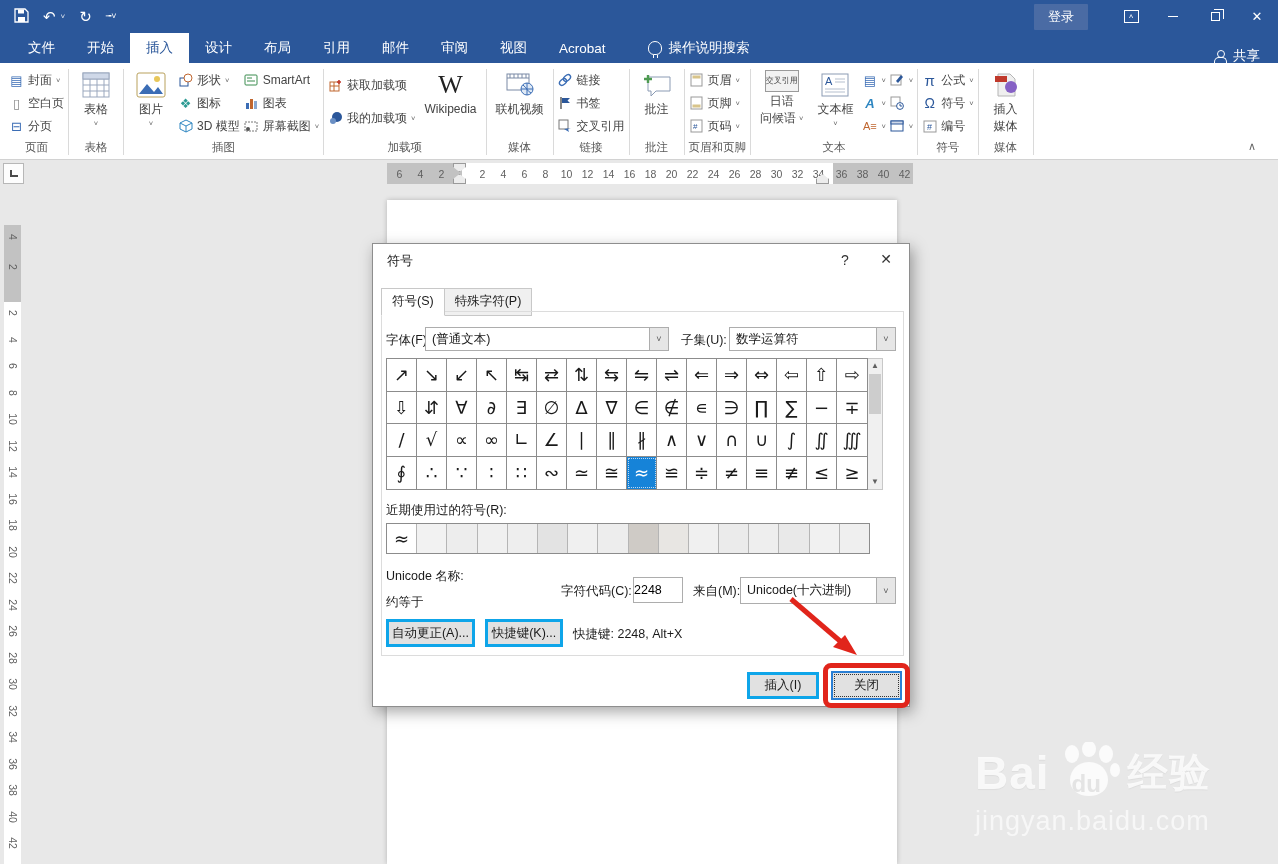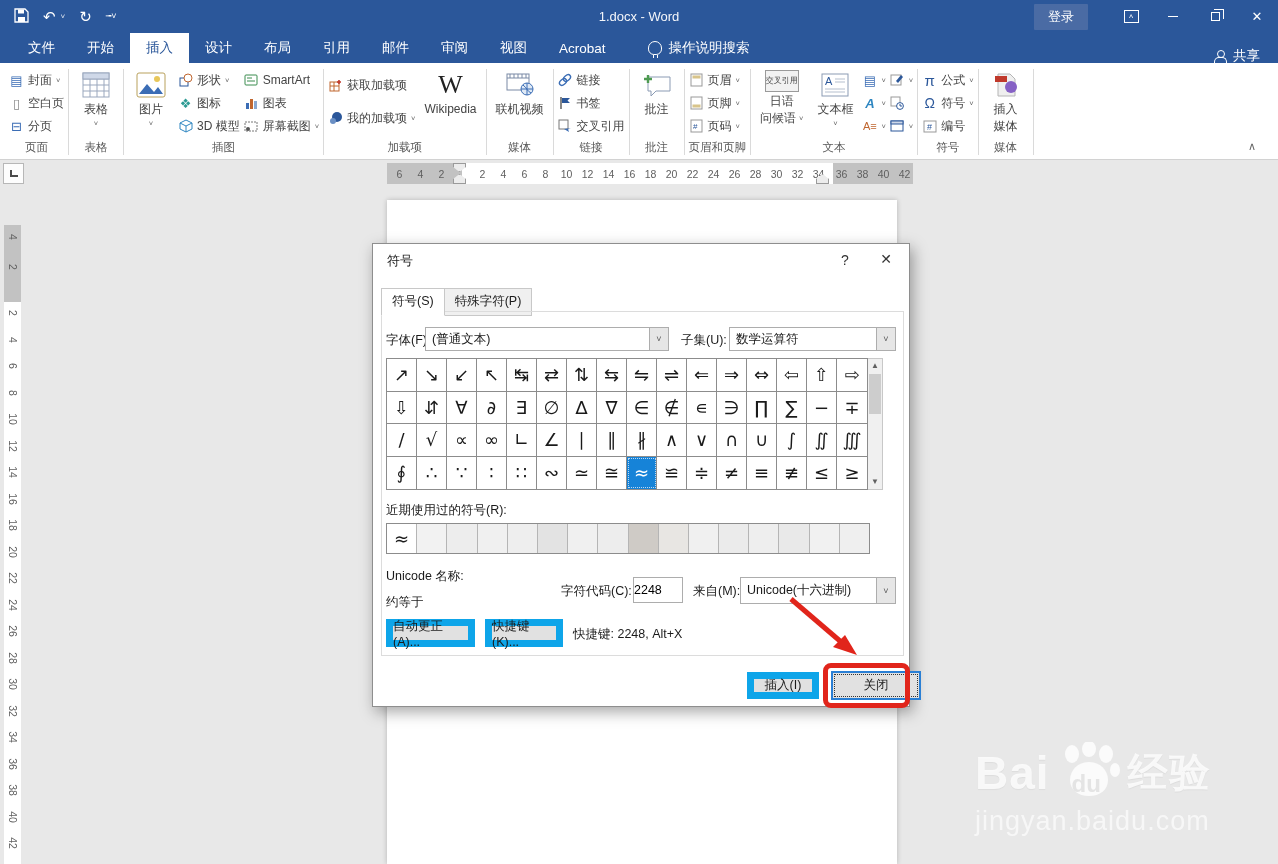--- a/index.html
+++ b/index.html
@@ -103,21 +103,21 @@
   .symcell.lastrow { border-bottom:none; }
   .symcell.sel { background:#1683d8; color:#fff; outline:1px dotted #bcd9f2; outline-offset:-2px; }
   .gsb { position:absolute; left:495px; top:114px; width:15px; height:132px; background:#f0f0f0; border:1px solid #c8c8c8; border-left:none; }
   .gsb .arr { position:absolute; left:0; width:14px; height:14px; background:#f0f0f0; color:#606060; font-size:8px; text-align:center; line-height:14px; }
   .gsb .thumb { position:absolute; left:1px; top:15px; width:12px; height:40px; background:#cdcdcd; }
 
   .recentrow { position:absolute; left:13px; top:279px; width:484px; height:31px; display:flex; border:1px solid #8c8c8c; background:#fff; }
   .rcell { flex:1; border-right:1px solid #b5b5b5; display:flex; align-items:center; justify-content:center; font-size:18px; font-family:"DejaVu Sans",sans-serif; }
   .rcell:last-child { border-right:none; }
 
-  .btn { position:absolute; background:#e1e1e1; border:7px solid #0ea5e9; display:flex; align-items:center; justify-content:center; font-size:12.5px; }
+  .btn { position:absolute; background:#e1e1e1; border:3px solid #0ea5e9; display:flex; align-items:center; justify-content:center; font-size:12.5px; }
   .btn-close { background:#e1e1e1; border:2px solid #2a7fd4; outline:1px dotted #333; outline-offset:-4px; }
   .redbox { position:absolute; left:450px; top:419px; width:87px; height:45px; border:5px solid #e1251b; border-radius:8px; z-index:5; pointer-events:none; }
   .redarrow { position:absolute; left:400px; top:345px; width:110px; height:80px; z-index:5; pointer-events:none; }
 </style>
 </head>
 <body>
 
 <div class="app">
 
   <div class="titlebar">
@@ -127,21 +127,20 @@
             <path d="M1 1h10l3 3v10H1z" fill="none" stroke="#fff" stroke-width="1.3"></path>
             <rect x="4" y="9" width="7" height="5" fill="#fff"></rect>
             <rect x="4" y="1.5" width="6" height="4" fill="#fff"></rect>
           </svg>
       </span>
       <span class="ic">↶</span>
       <span class="ic caret">˅</span>
       <span class="ic">↻</span>
       <span class="ic" style="font-size:9px;">╼˅</span>
     </div>
-    <div class="tb-title">1.docx  -  Word</div>
     <div class="tb-right">
       <div class="login-btn">登录</div>
       <div class="winbtn">
           <span class="ribbondisp">˄</span>
         </div>
       <div class="winbtn">
           <span class="min-glyph"></span>
         </div>
       <div class="winbtn">
           <span class="restore-glyph"></span>
@@ -765,21 +764,21 @@
     <div class="combo" style="left:367px; top:333px; width:156px; height:27px;">
       <span class="cval">Unicode(十六进制)</span>
       <span class="carrow">˅</span>
     </div>
 
     <div class="btn" style="left:13px; top:375px; width:89px; height:28px;">自动更正(A)...</div>
     <div class="btn" style="left:112px; top:375px; width:78px; height:28px;">快捷键(K)...</div>
     <span class="lab" style="left:200px; top:382px;">快捷键: 2248, Alt+X</span>
 
     <div class="btn" style="left:374px; top:428px; width:72px; height:27px;">插入(I)</div>
-    <div class="btn btn-close" style="left:458px; top:427px; width:90px; height:29px;">关闭</div>
+    <div class="btn btn-close" style="left:458px; top:427px; width:71px; height:29px;">关闭</div>
 
     <div class="redbox"></div>
     <svg class="redarrow" viewBox="0 0 110 80">
       <line x1="18" y1="10" x2="74" y2="58" stroke="#e1251b" stroke-width="5"></line>
       <polygon points="84,66 60,58 72,46" fill="#e1251b"></polygon>
     </svg>
   </div>
 
 </div>
 

